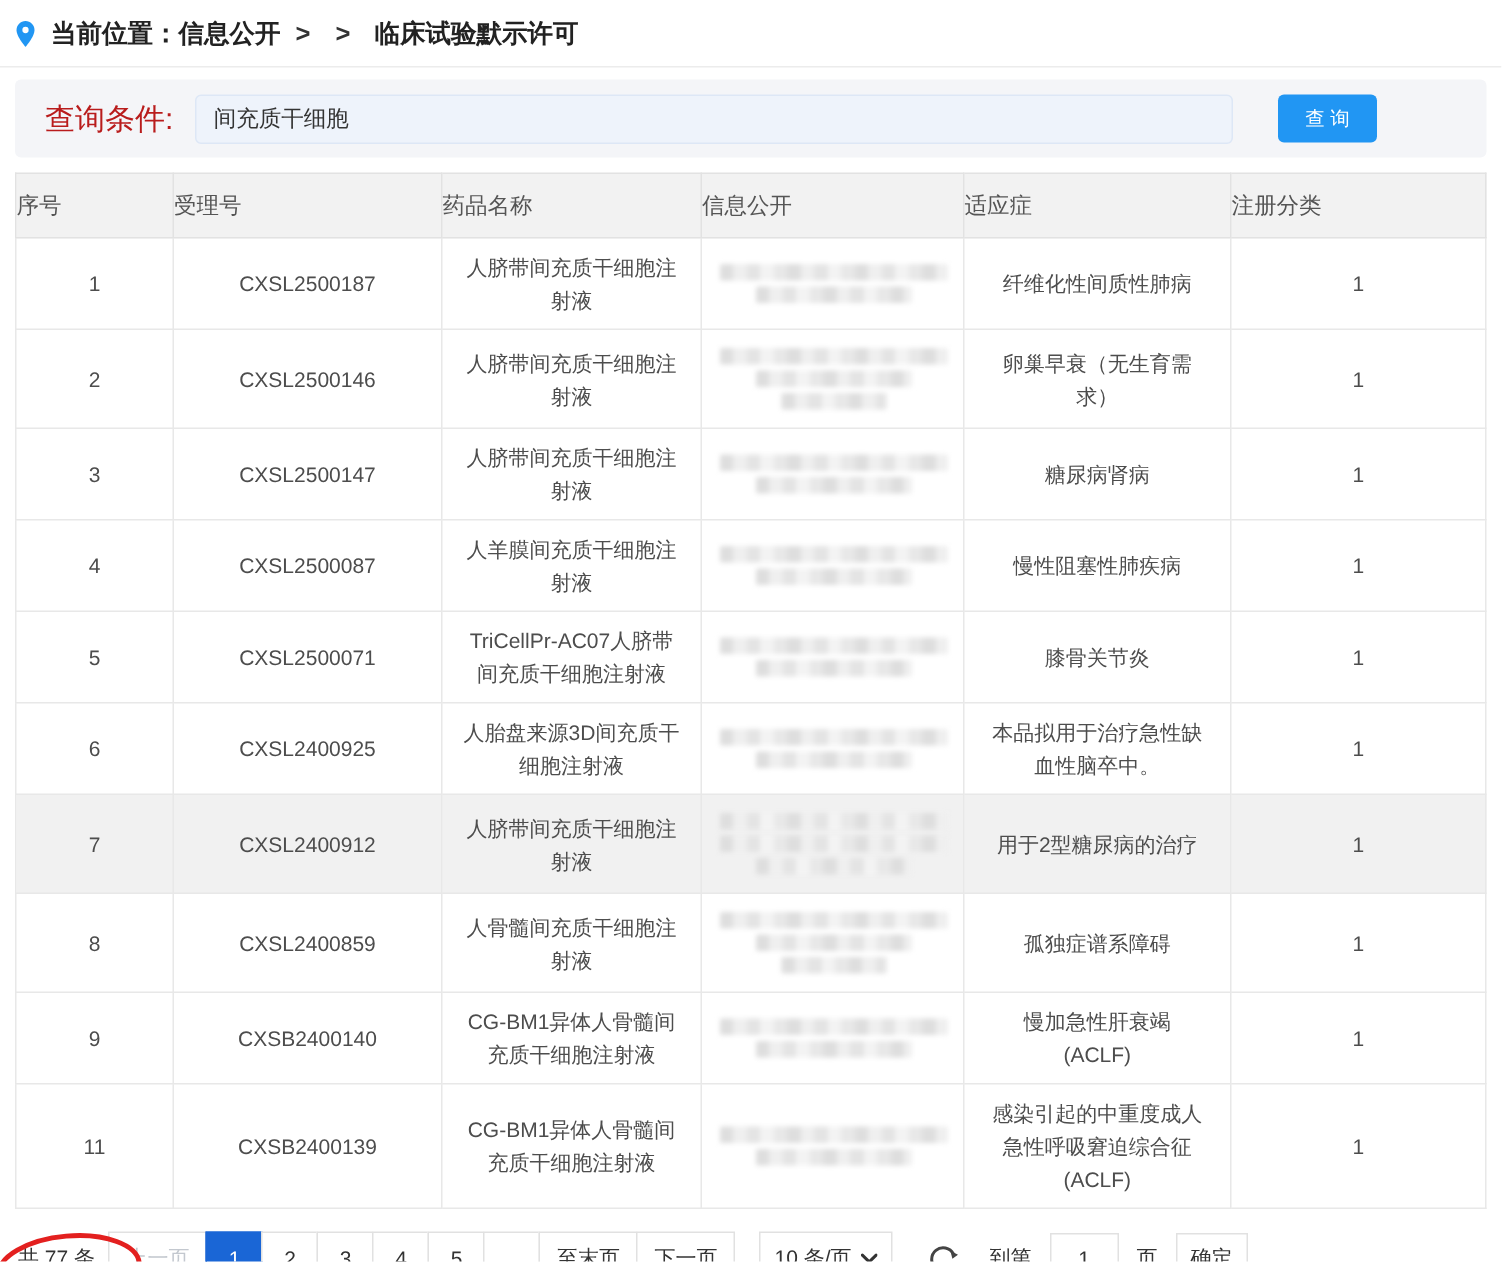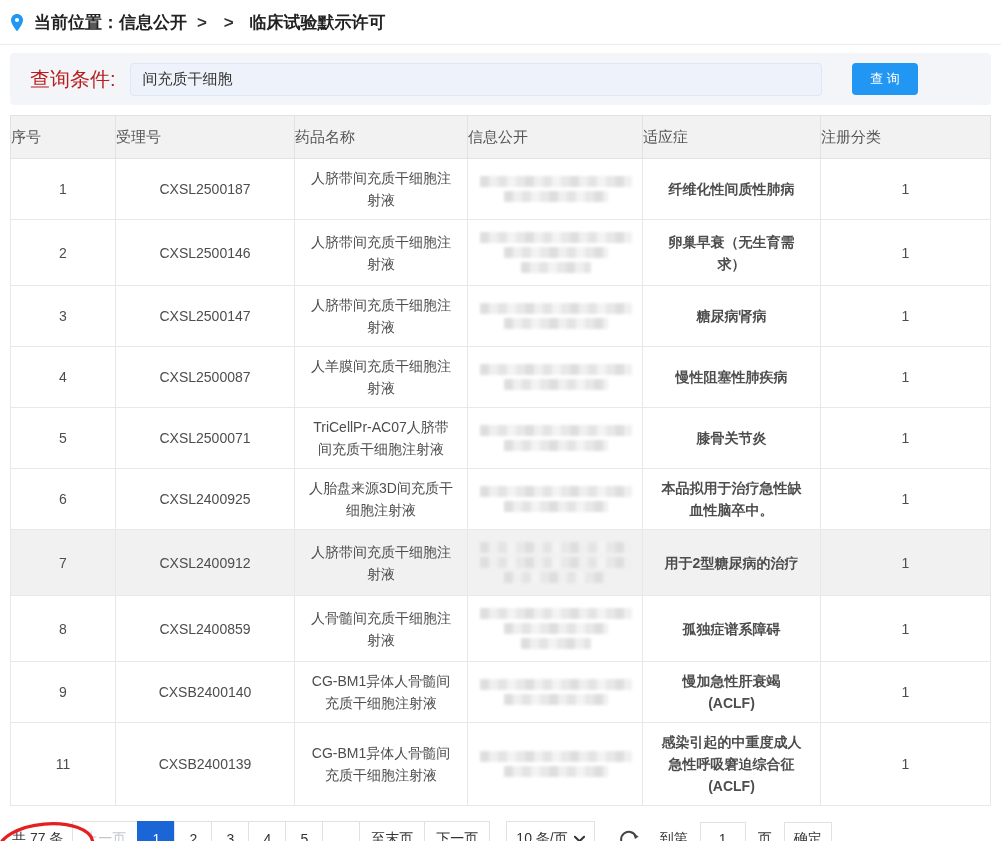--- a/index.html
+++ b/index.html
@@ -71,21 +71,21 @@
   }
   .results td {
     border: 1px solid #e8e8e8;
     padding: 8px 12px;
     text-align: center;
     vertical-align: middle;
     color: #4d4d4d;
     line-height: 22px;
     background: #fff;
   }
-  .results td.indication { padding: 8px 18px; font-weight: bold; }
+  .results td.indication { padding: 8px 18px; }
   .results tr.highlight td { background: #f1f1f1; }
   
   .mosaic { width: 152px; margin: 0 auto; filter: blur(1.6px); }
   .mosaic .bar {
     height: 11px; margin: 4px auto; border-radius: 1px;
     background: repeating-linear-gradient(90deg,
       #dedede 0 9px, #efefef 9px 18px, #e4e4e4 18px 27px,
       #f3f3f3 27px 36px, #e8e8e8 36px 45px);
   }
   .mosaic .b1 { width: 100%; }

